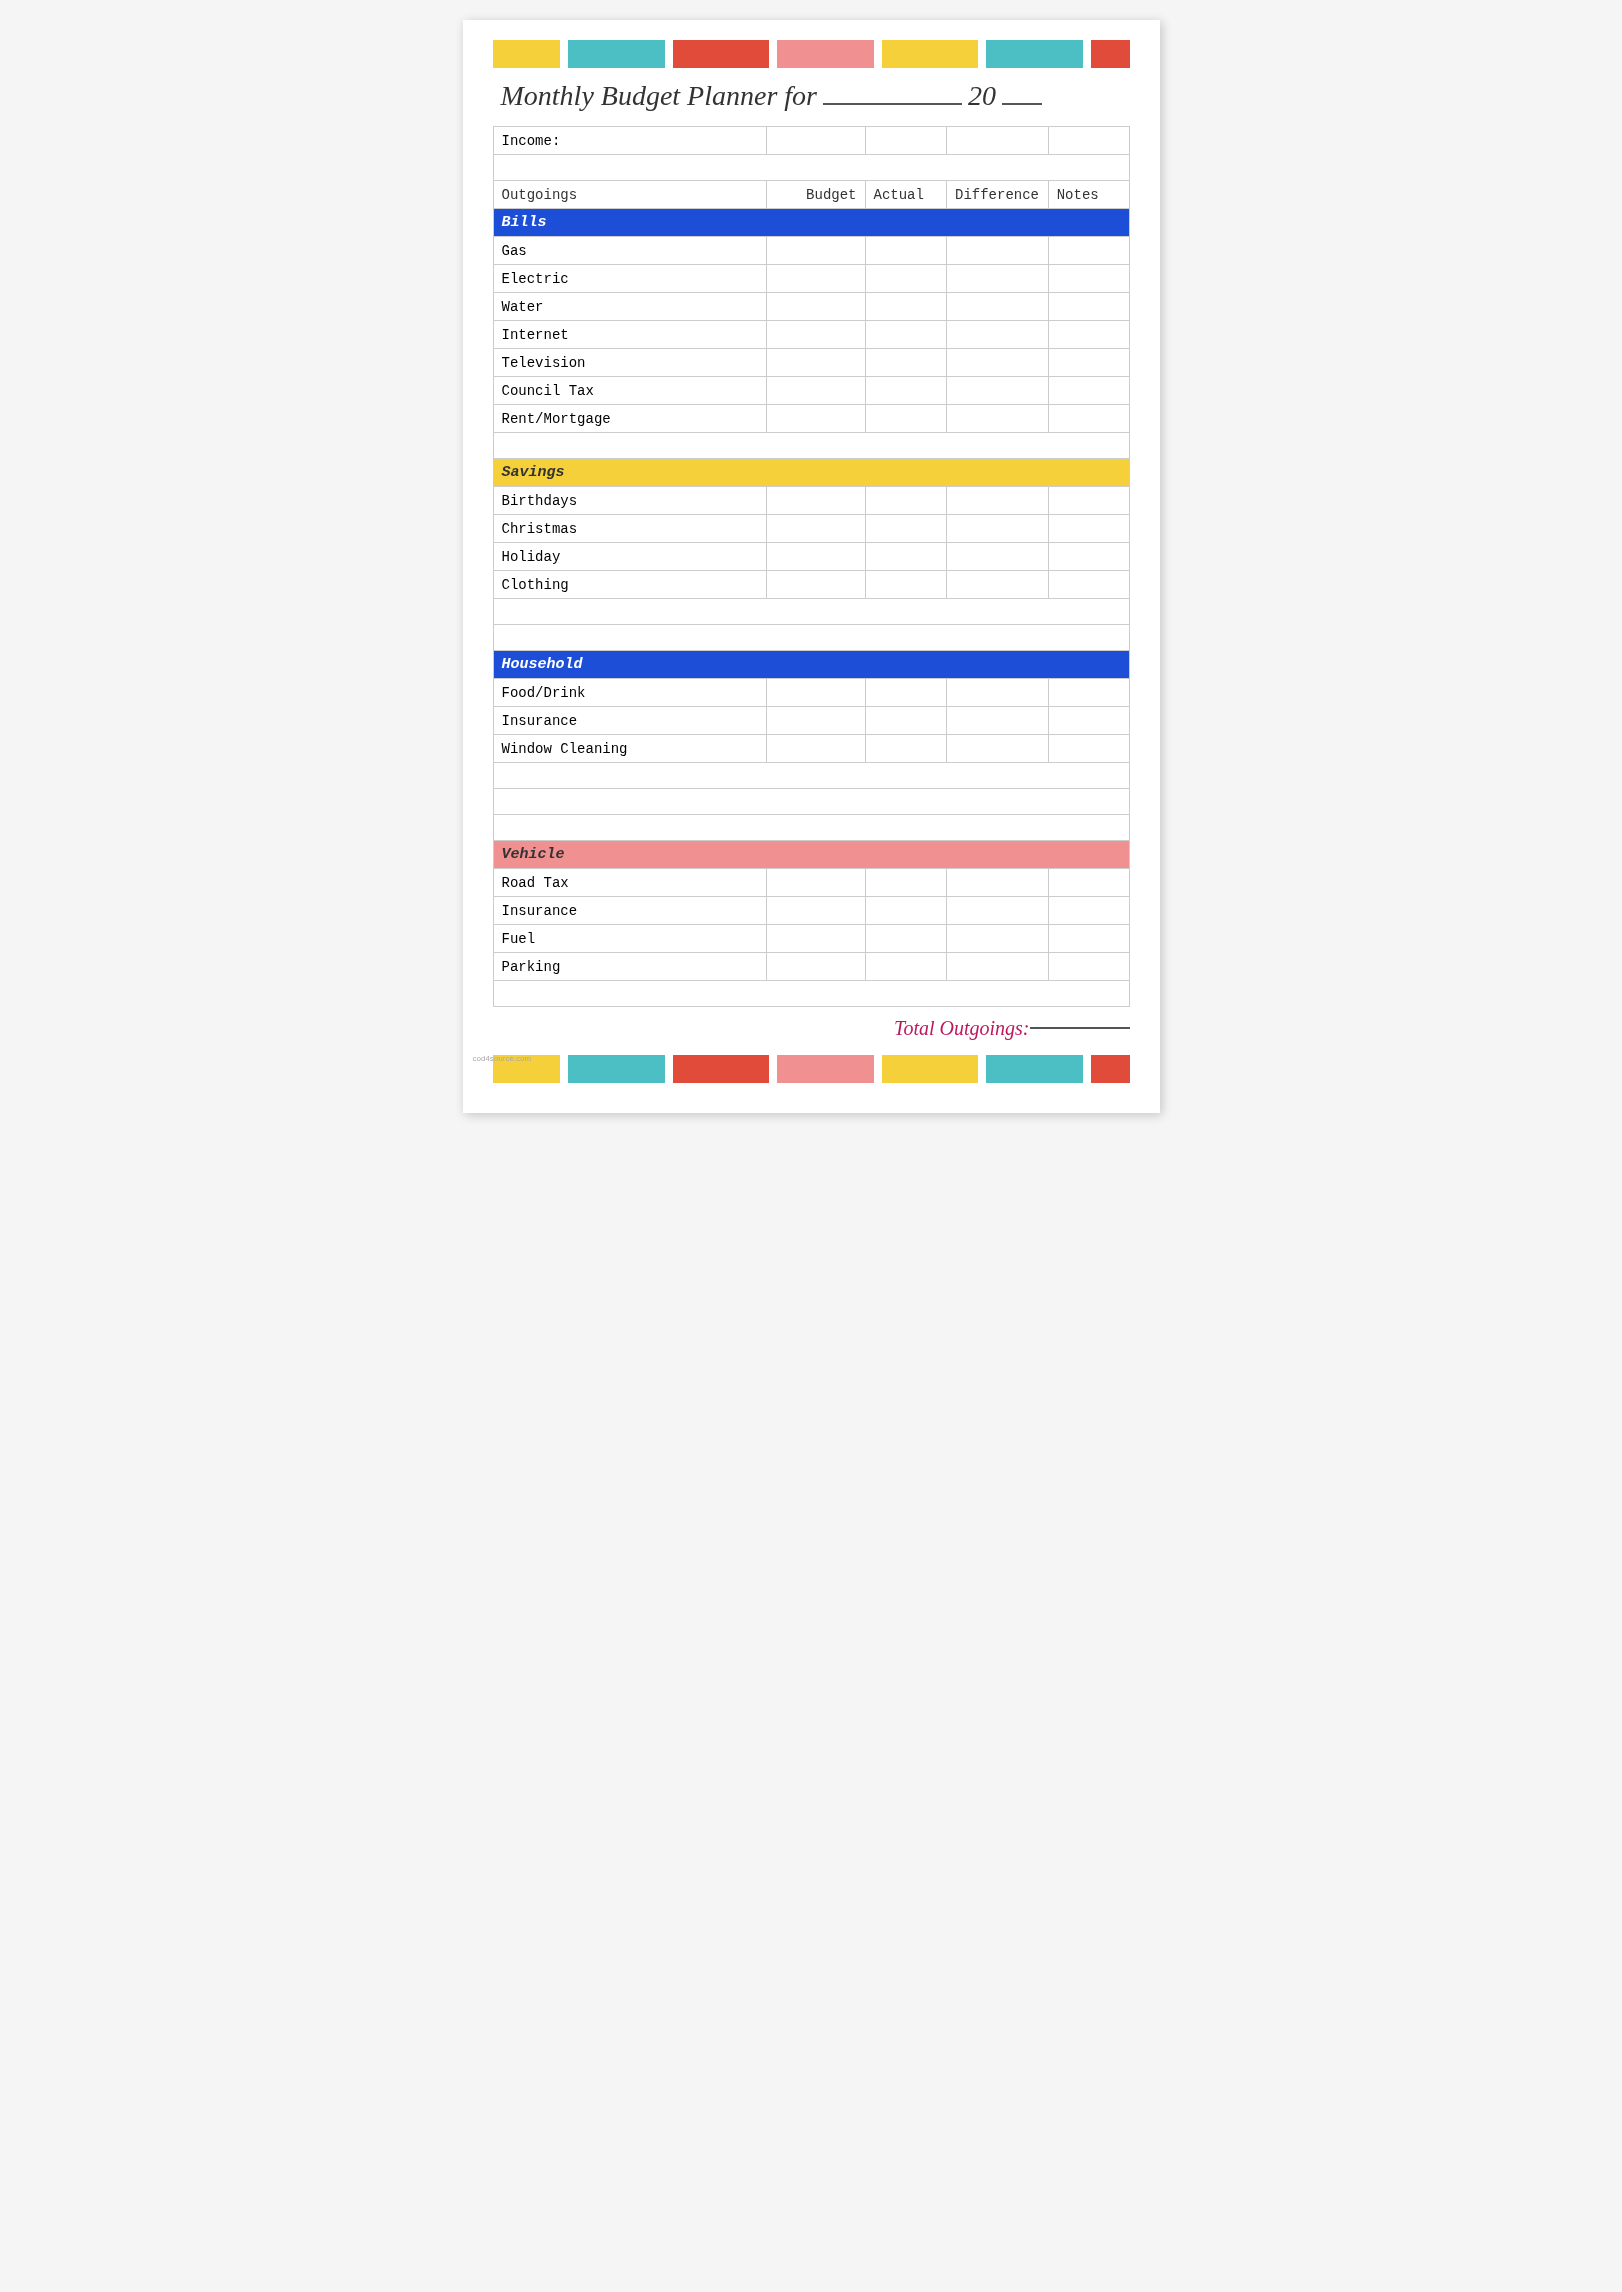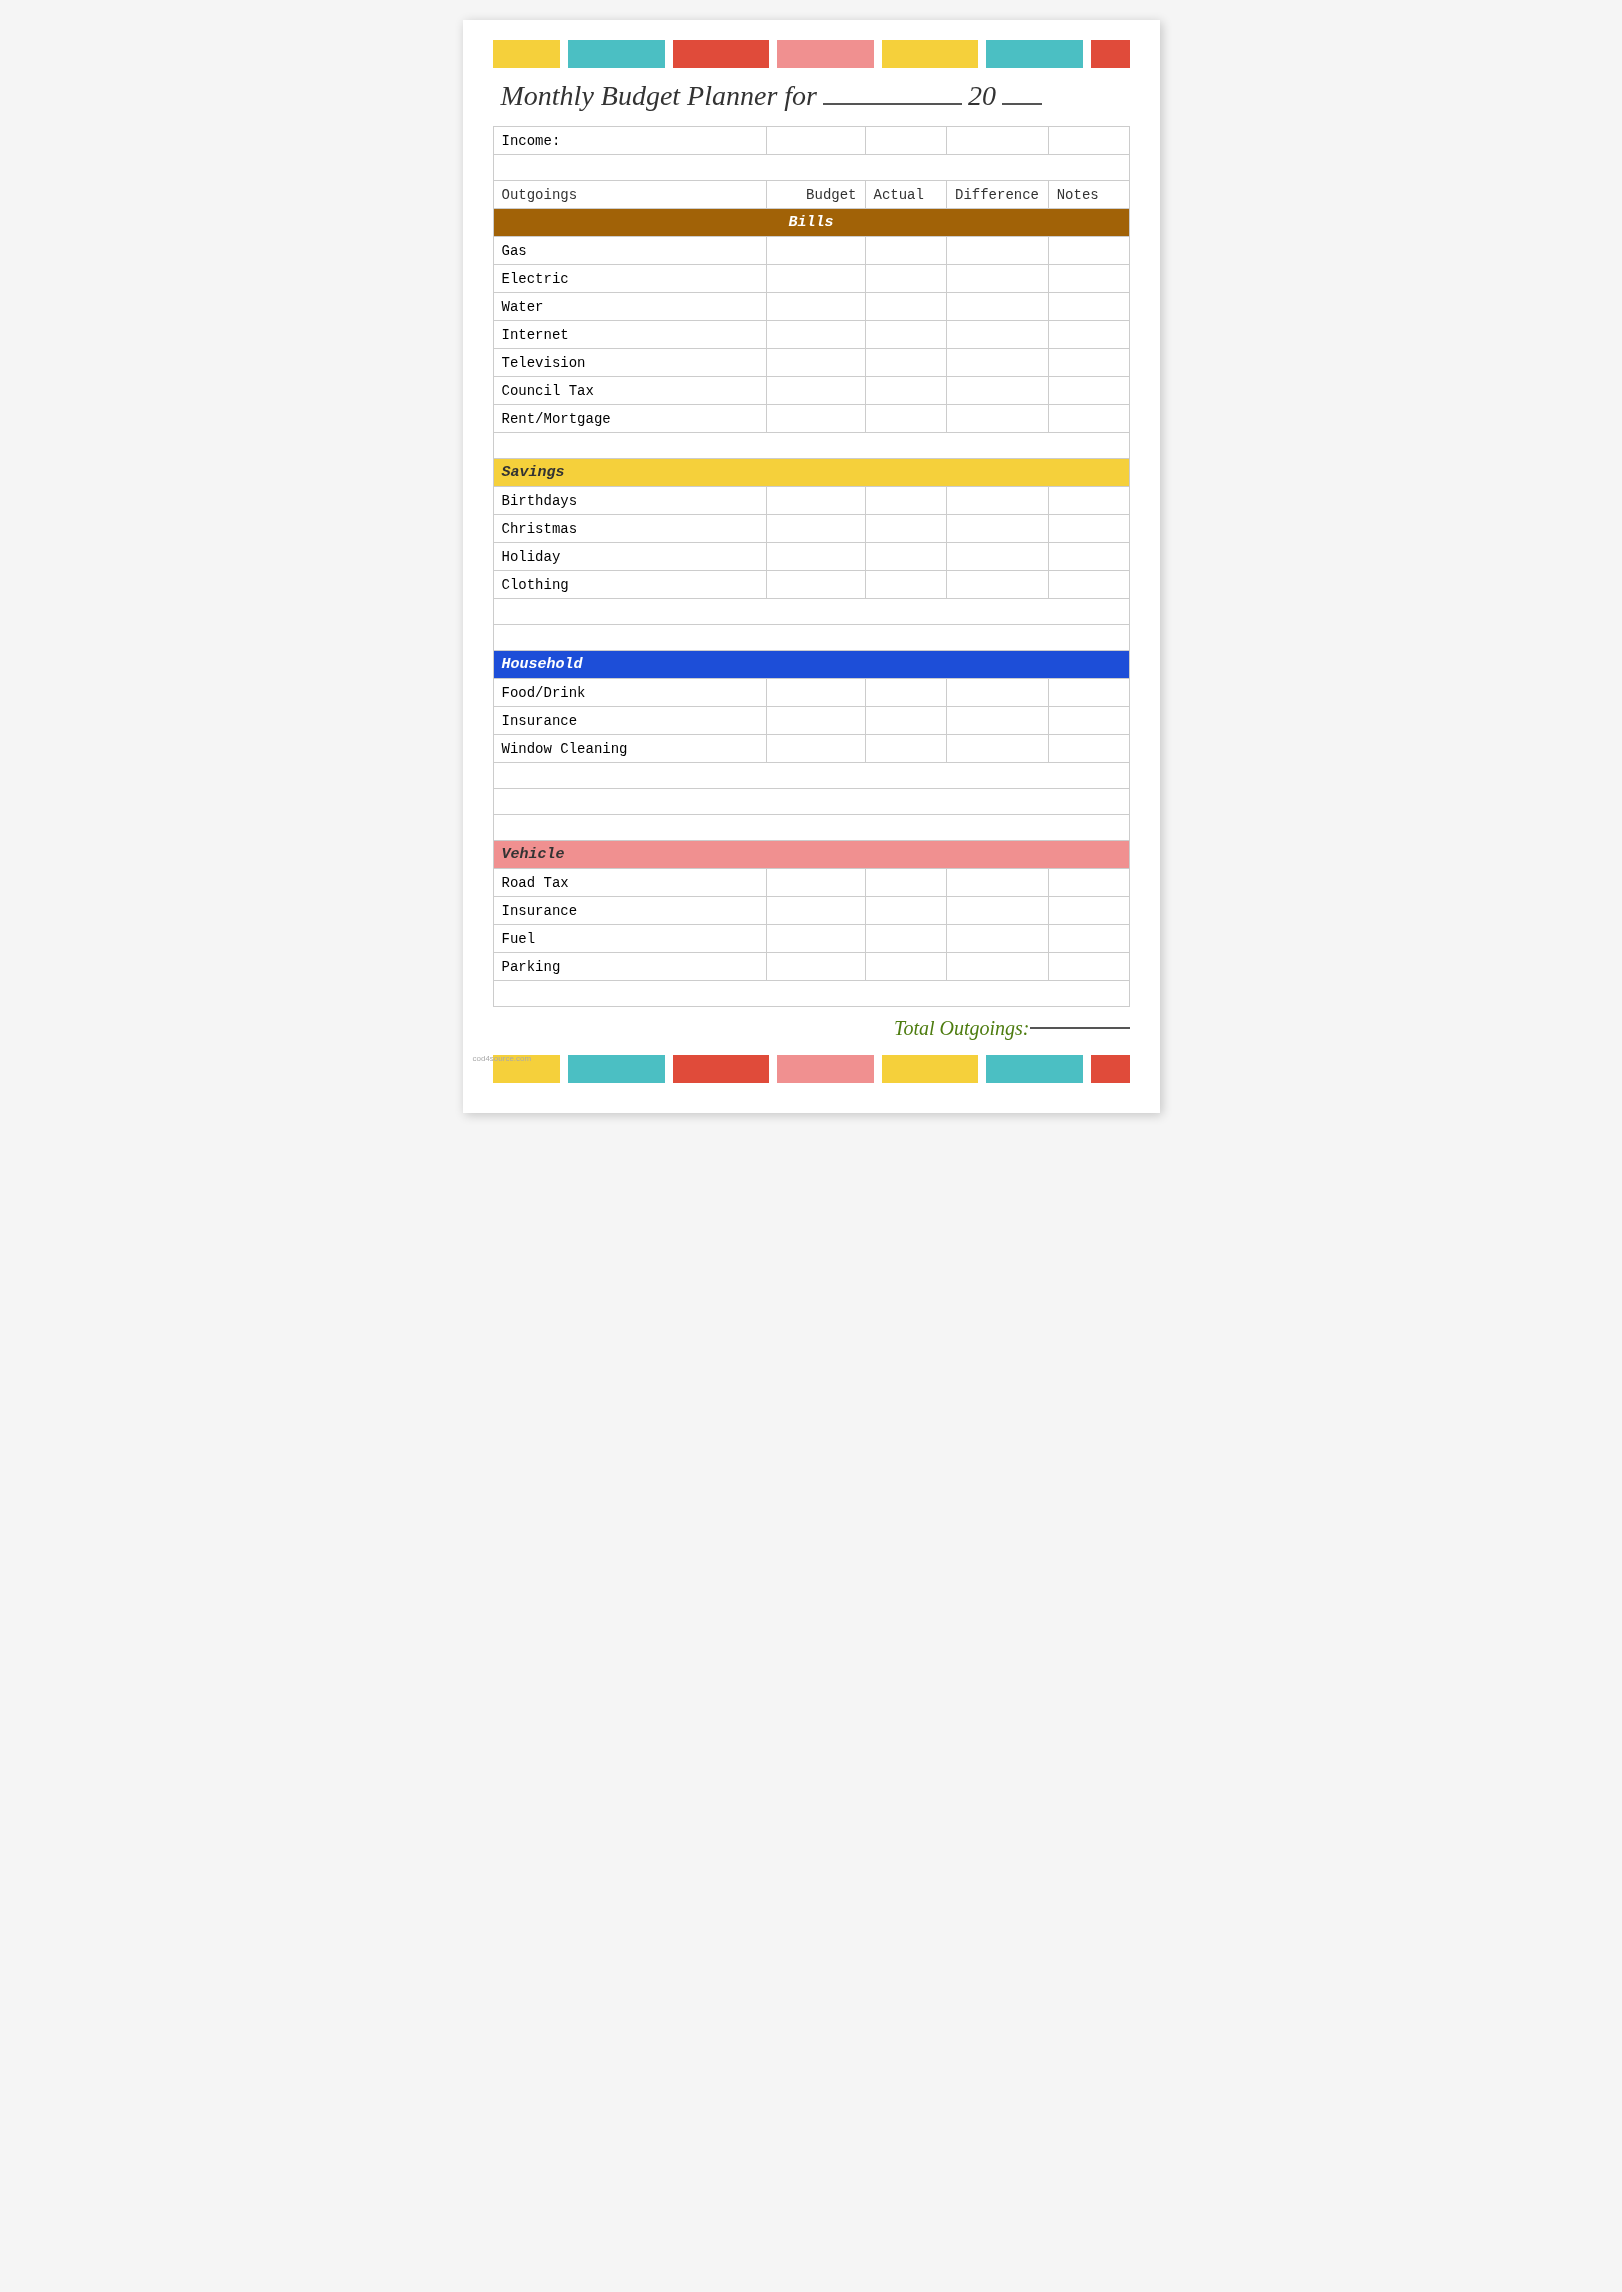--- a/index.html
+++ b/index.html
@@ -120,21 +120,21 @@
     }
 
     .category-header td {
       font-weight: bold;
       font-style: italic;
       font-size: 15px;
       color: white;
       padding: 5px 8px;
     }
 
-    .cat-bills   { background-color: #a16207; text-align: center; }
+    .cat-bills   { background-color: #1d4ed8; }
     .cat-savings { background-color: #F5D03B; color: #333 !important; }
     .cat-household { background-color: #1d4ed8; }
     .cat-vehicle { background-color: #F09090; color: #333 !important; }
 
     .empty-row td {
       height: 26px;
       border: 1px solid #ccc;
     }
 
     .total-row {
@@ -367,21 +367,21 @@
           <td></td>
           <td></td>
     </tr>
     <tr class="empty-row">
       <td colspan="5"></td>
     </tr>
   </tbody>
     </table>
 
   <div class="total-row">
-    <span style="font-family: Georgia, serif; font-style: italic; font-size: 20px; color: #4d7c0f;">Total Outgoings:</span>
+    <span style="font-family: Georgia, serif; font-style: italic; font-size: 20px; color: #be185d;">Total Outgoings:</span>
     <span class="total-line"></span>
   </div>
 
   <div class="color-bar-bottom">
     <div class="bar-block cb-yellow"></div>
     <div class="bar-block cb-teal"></div>
     <div class="bar-block cb-red"></div>
     <div class="bar-block cb-pink"></div>
     <div class="bar-block cb-yellow2"></div>
     <div class="bar-block cb-teal2"></div>

